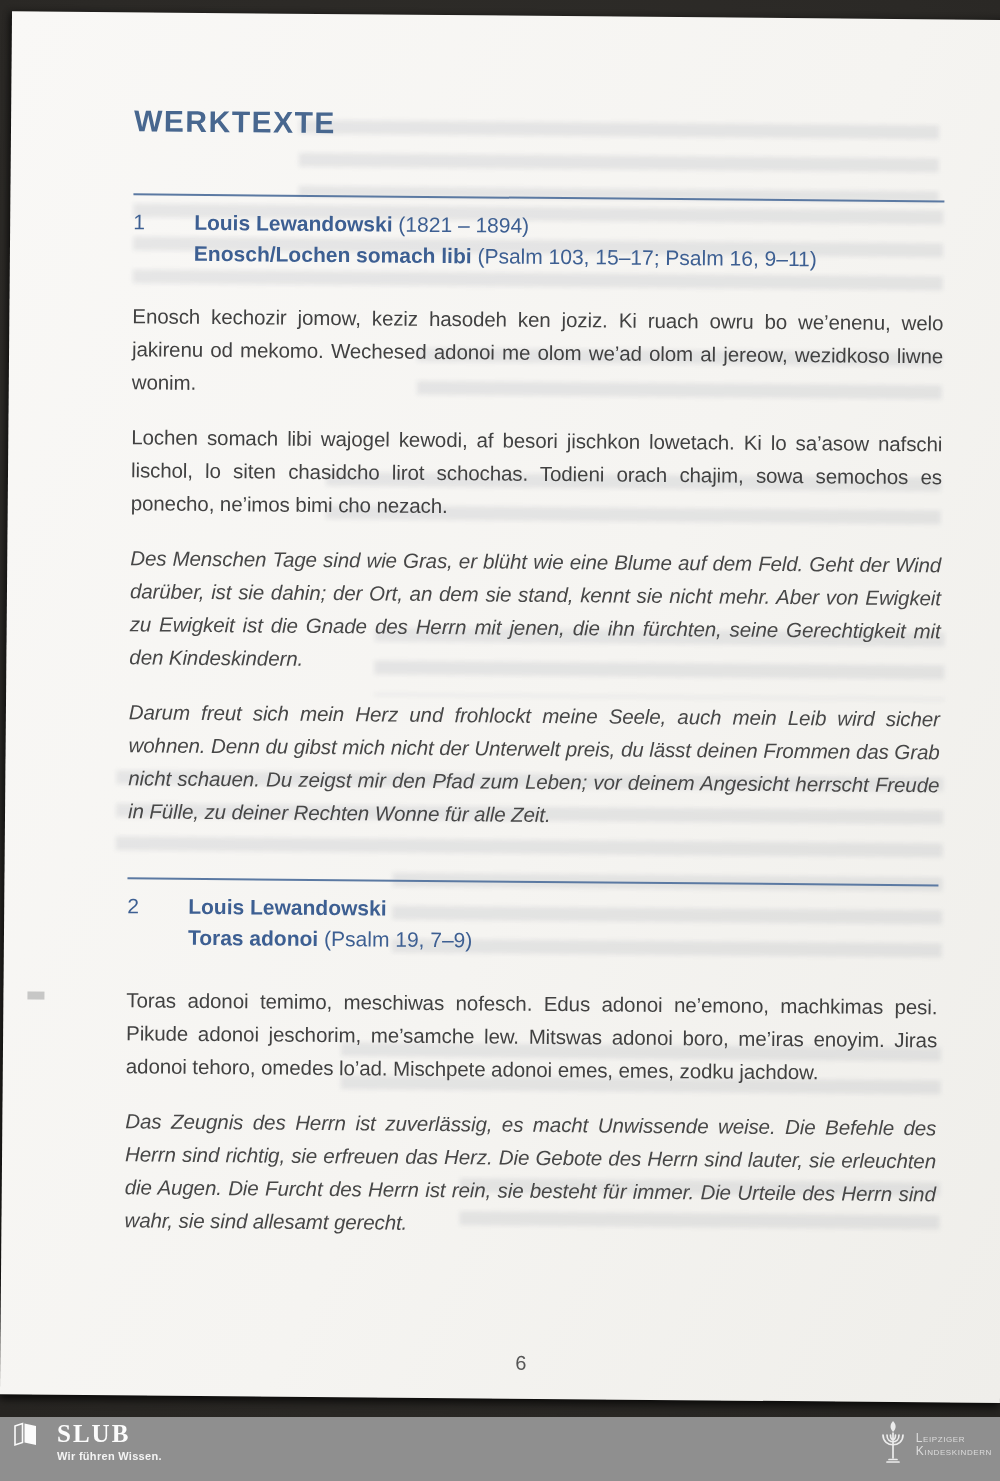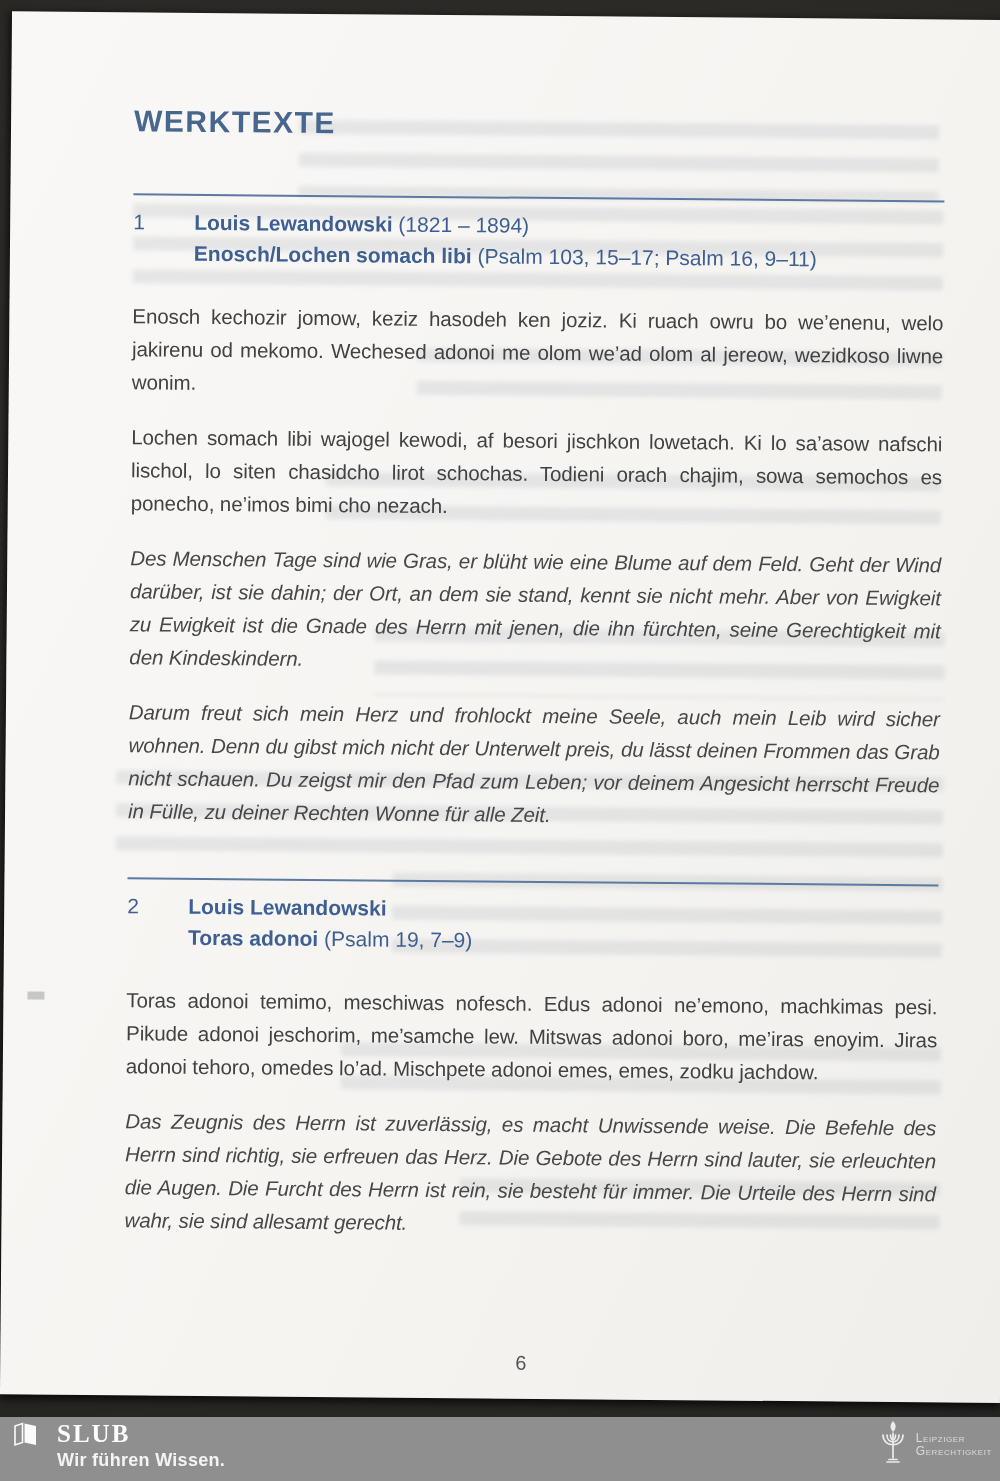--- a/index.html
+++ b/index.html
@@ -109,21 +109,21 @@
   .slub-text { margin-left:17px; }
   .slub-name {
     font-family:"Liberation Serif", serif;
     font-weight:bold;
     font-size:25px;
     line-height:26px;
     letter-spacing:2px;
     color:#fcfcfc;
   }
   .slub-tagline {
-    font-size:18px;
+    font-size:11px;
     font-weight:bold;
     color:#f4f4f4;
     margin-top:3px;
     letter-spacing:0.3px;
   }
   .choir-logo {
     position:absolute; right:8px; top:3px;
     display:flex; align-items:center;
   }
   .choir-text {
@@ -223,16 +223,16 @@
           <path d="M14.5,15 C14.5,21 19.5,21 19.5,15"></path>
           <path d="M17,13 L17,38"></path>
           <path d="M11,42 L23,42"></path>
           <path d="M13,39.5 L21,39.5"></path>
         </g>
         <path d="M17,1 C20,4.5 21,7.5 17,12 C13,7.5 14.5,4 17,1 Z" fill="#ececec"></path>
       </svg>
     </span>
     <div class="choir-text">
       <div class="choir-line1">Leipziger</div>
-      <div class="choir-line2">Gerechtigkeit</div>
+      <div class="choir-line2">Kindeskindern</div>
     </div>
   </div>
 </div>
 
 </body></html>

